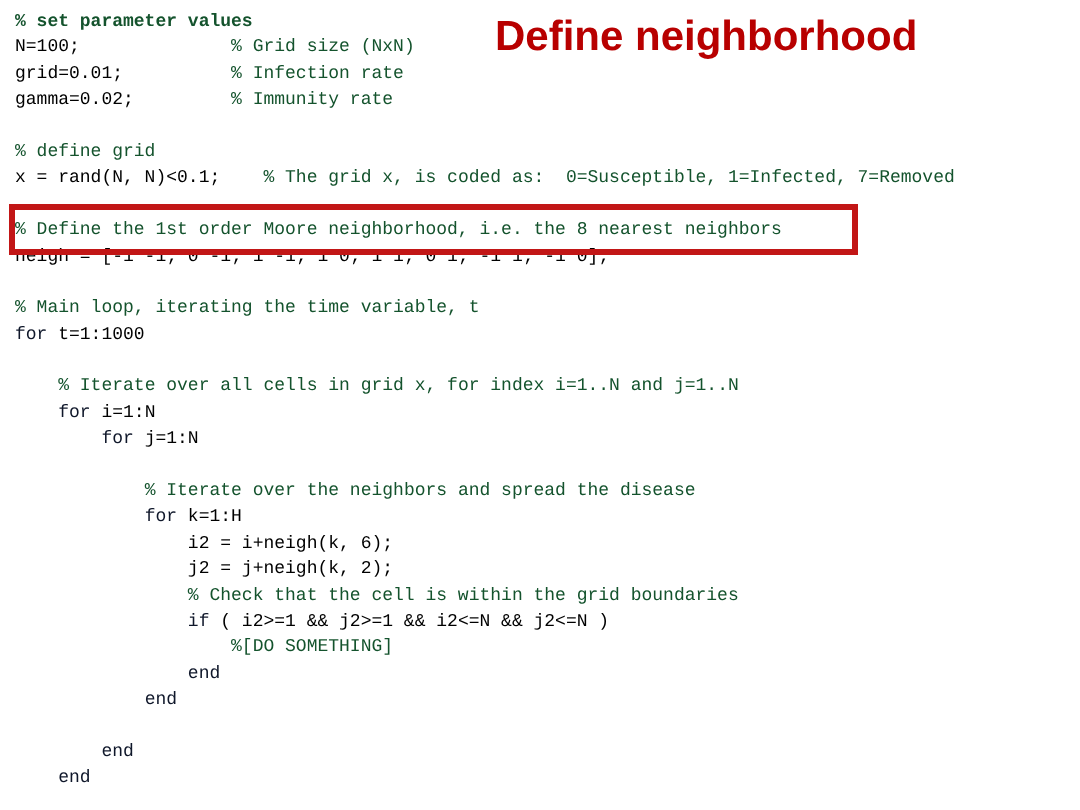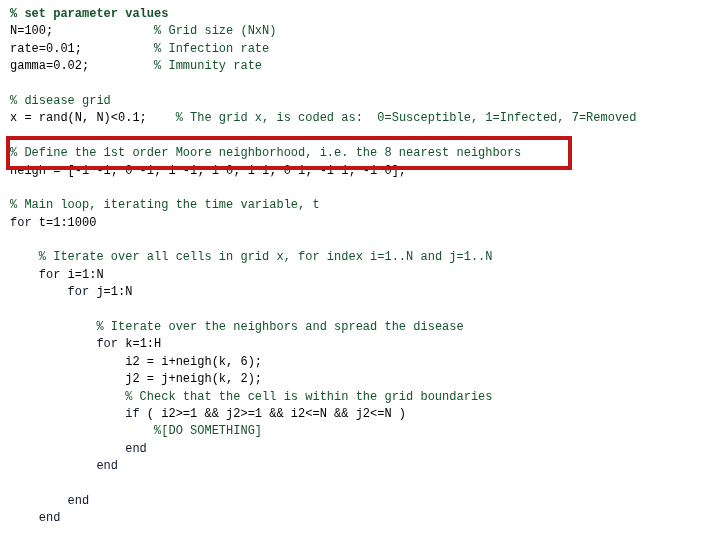--- a/index.html
+++ b/index.html
@@ -47,27 +47,28 @@
     border: 4px solid #c21616;
     box-sizing: border-box;
     pointer-events: none;
   }
 </style>
 </head>
 <body>
 
 <div class="slide">
 
+  <div class="title">Define neighborhood</div>
 
   <div class="code"><span class="comment bold">% set parameter values</span>
 <span>N=100;</span>              <span class="comment">% Grid size (NxN)</span>
-<span>rate=0.01;</span>          <span class="comment">% Infection rate</span>
+<span>grid=0.01;</span>          <span class="comment">% Infection rate</span>
 <span>gamma=0.02;</span>         <span class="comment">% Immunity rate</span>
 
-<span class="comment">% disease grid</span>
+<span class="comment">% define grid</span>
 <span>x = rand(N, N)&lt;0.1;</span>    <span class="comment">% The grid x, is coded as:  0=Susceptible, 1=Infected, 7=Removed</span>
 
 <span class="comment">% Define the 1st order Moore neighborhood, i.e. the 8 nearest neighbors</span>
 <span>neigh = [-1 -1; 0 -1; 1 -1; 1 0; 1 1; 0 1; -1 1; -1 0];</span>
 
 <span class="comment">% Main loop, iterating the time variable, t</span>
 <span class="keyword">for</span><span> t=1:1000</span>
 
     <span class="comment">% Iterate over all cells in grid x, for index i=1..N and j=1..N</span>
     <span class="keyword">for</span><span> i=1:N</span>

